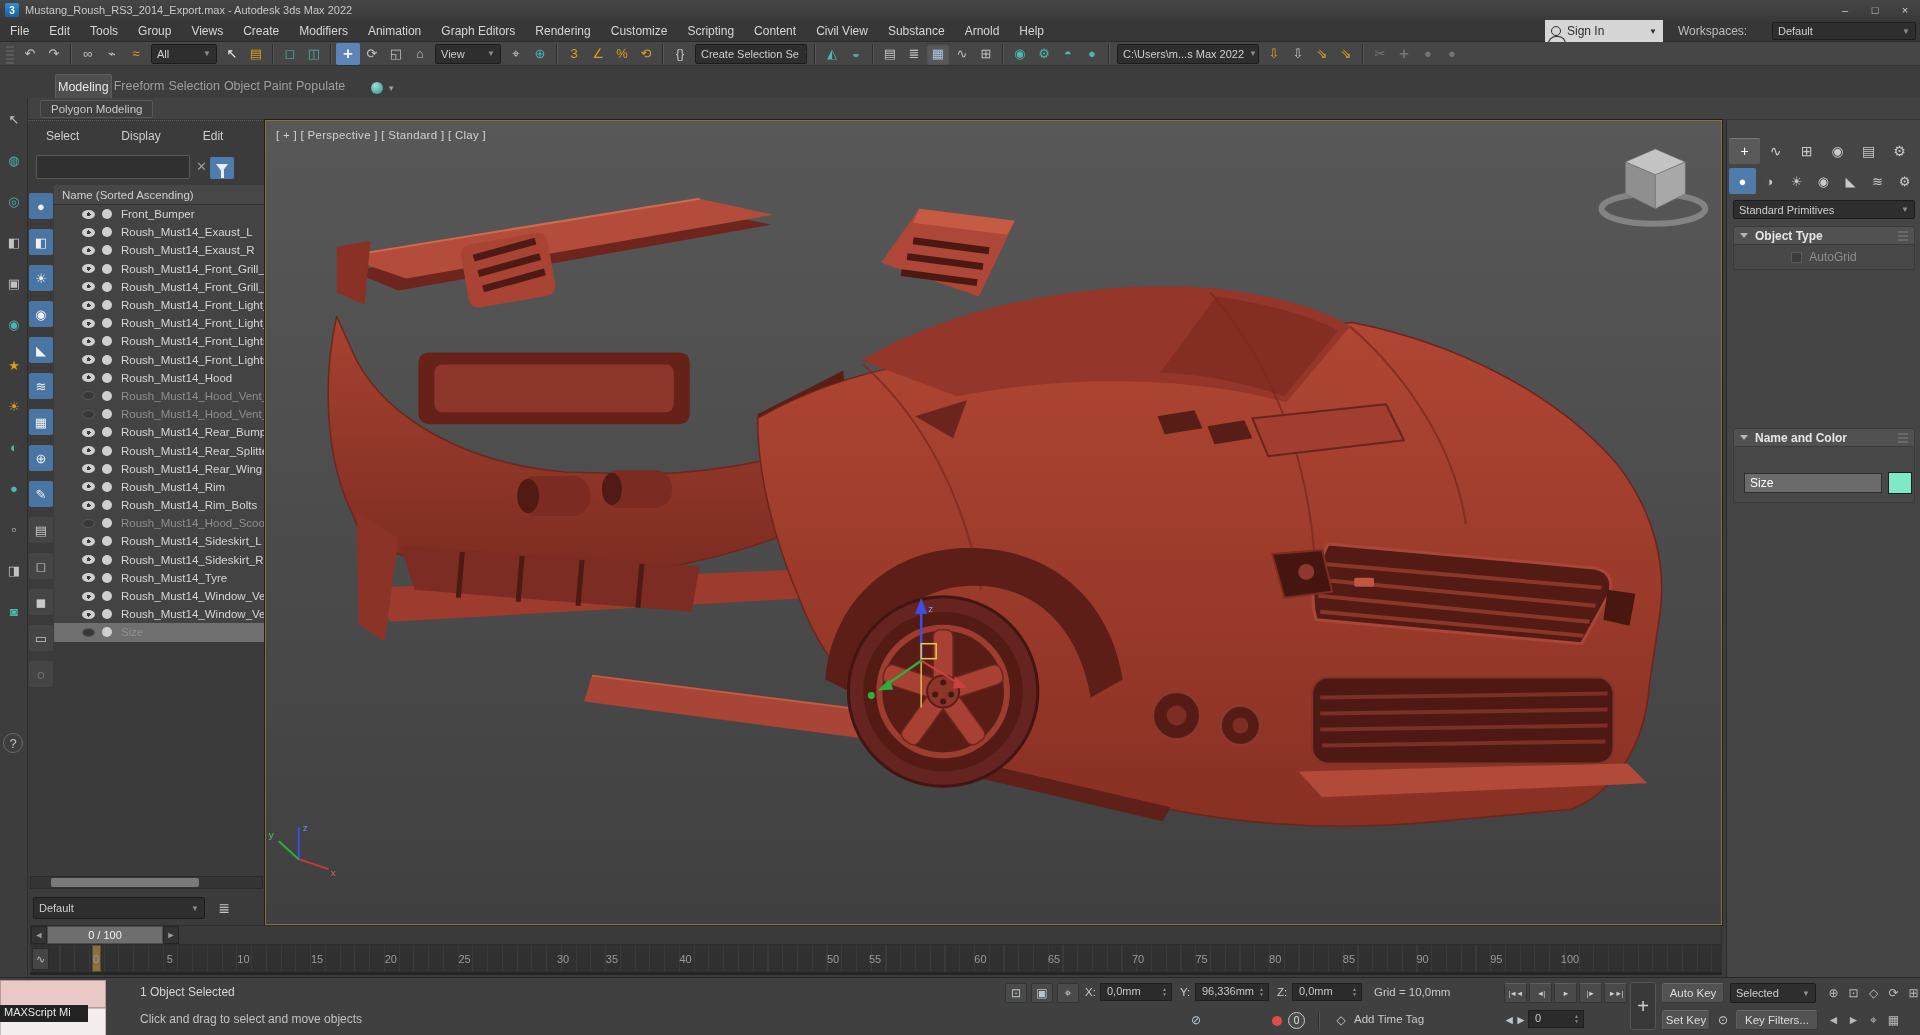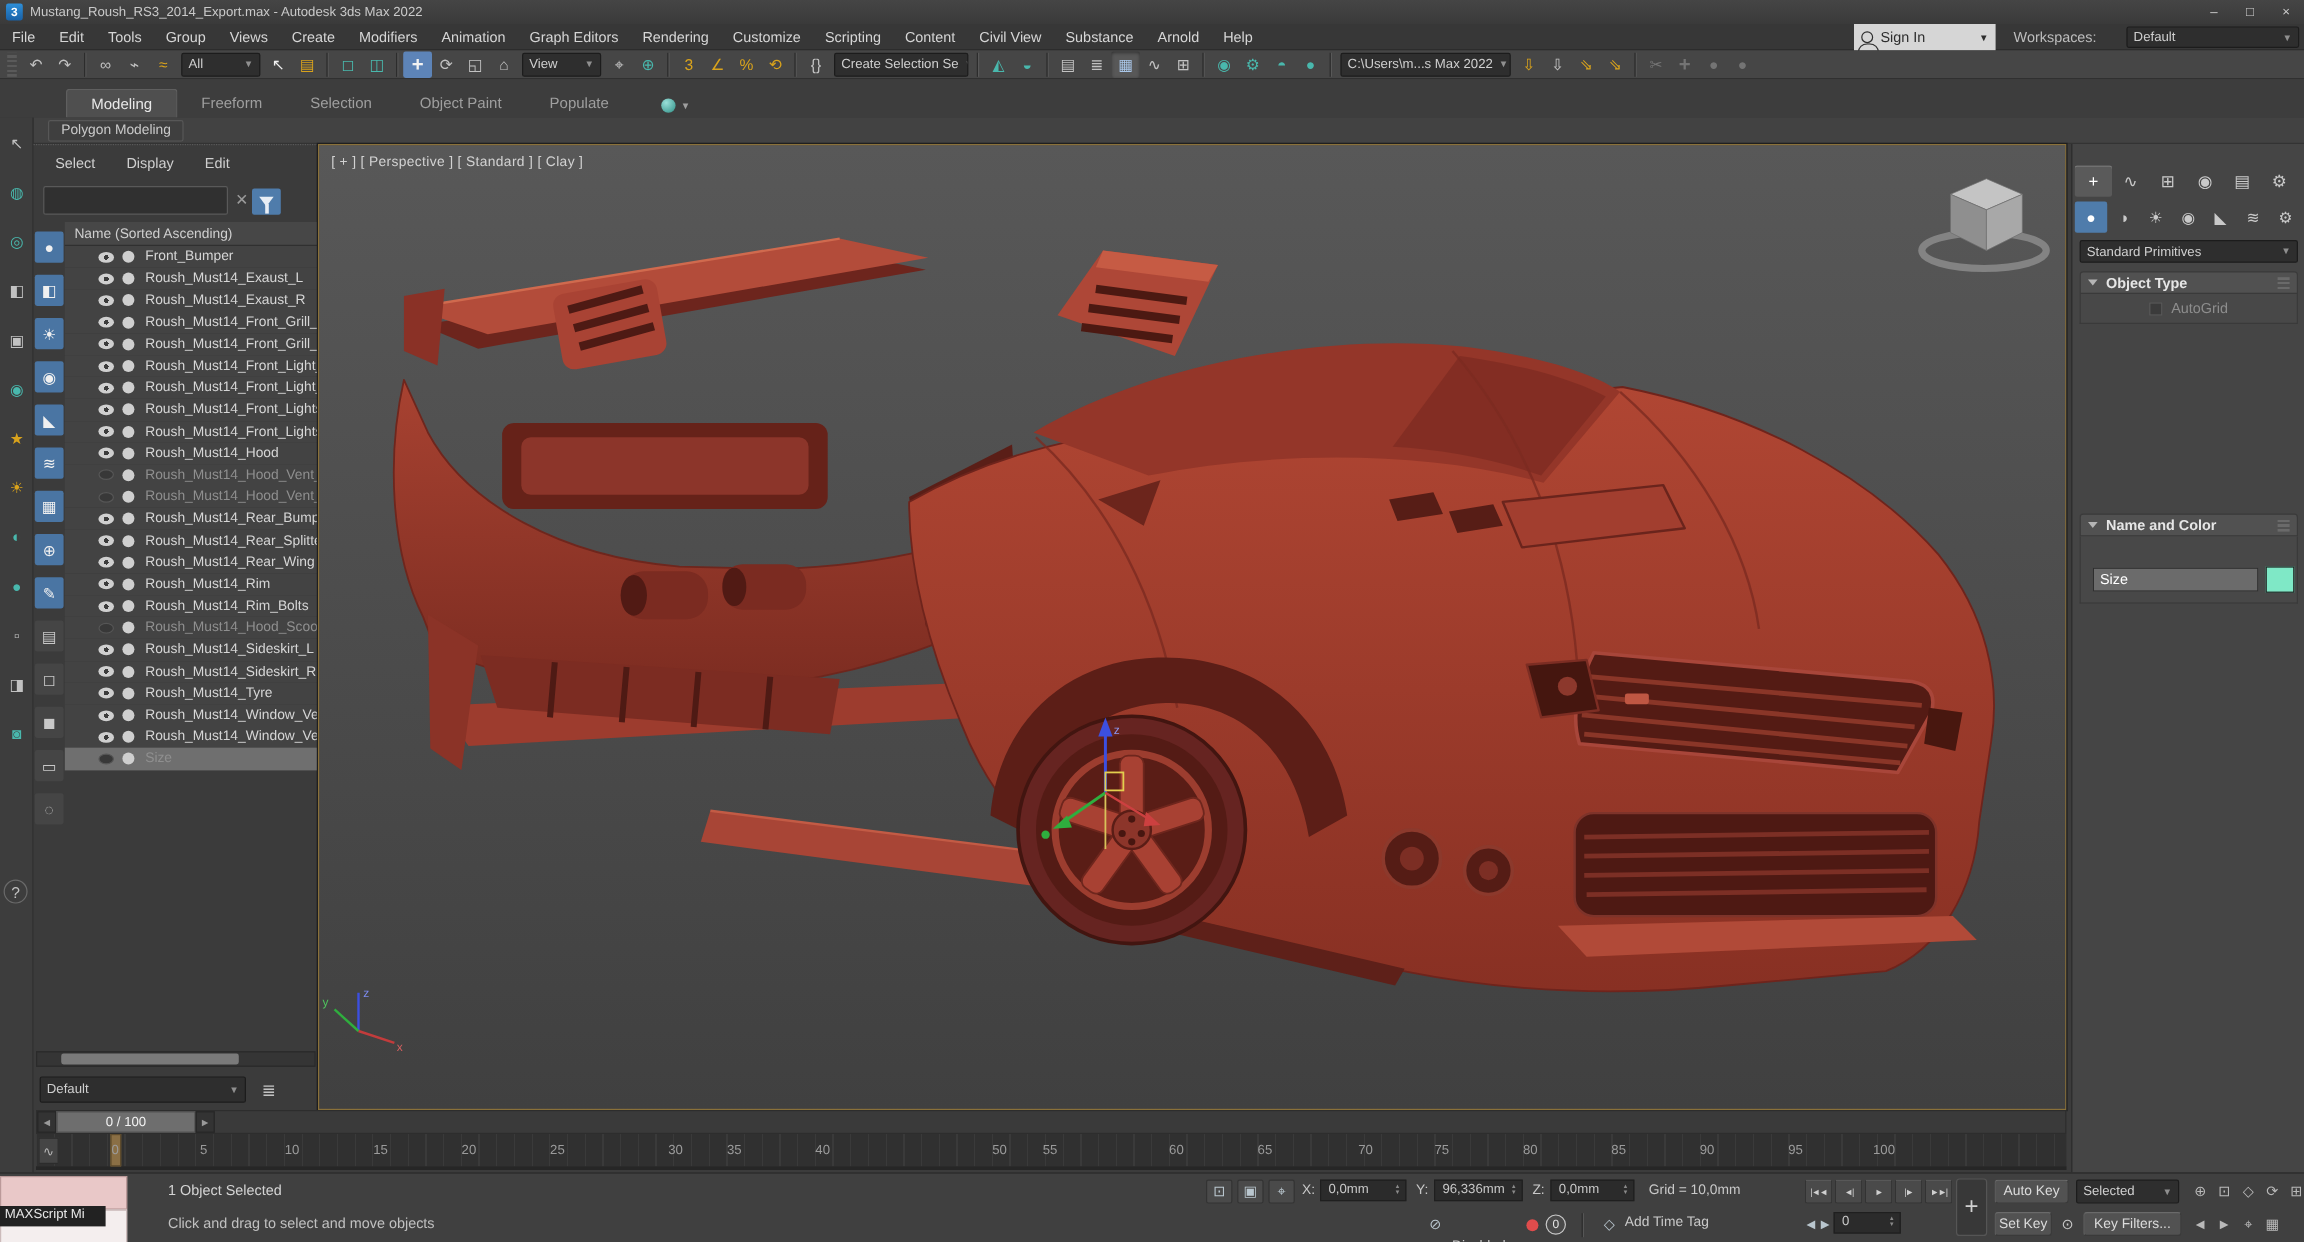--- a/index.html
+++ b/index.html
@@ -27,34 +27,34 @@
   #signin { left:1545px; top:0; width:118px; height:22px; background:#d6d6d6; color:#2d2d2d; display:flex; align-items:center; font-size:12px; padding:0 6px; }
   #signin .person { width:10px; height:10px; border:1.5px solid #2d2d2d; border-radius:50%; margin-right:6px; position:relative; }
   #signin .person:after { content:""; position:absolute; left:-4px; top:9px; width:16px; height:7px; border:1.5px solid #2d2d2d; border-bottom:none; border-radius:8px 8px 0 0; }
   #signin .ar { margin-left:auto; font-size:8px; }
   #workspaces-label { left:1678px; top:4px; font-size:12px; color:#bdbdbd; }
   #workspaces-dd { left:1772px; top:2px; width:144px; height:18px; }
 
   #toolbar { top:42px; left:0; width:1920px; height:24px; background:#464646; border-bottom:1px solid #303030; display:flex; align-items:center; padding-left:2px; }
 
   #ribbon { top:66px; left:0; width:1920px; height:32px; background:#3d3d3d; display:flex; align-items:flex-end; padding-left:55px; }
-  .rtab { height:24px; line-height:24px; padding:0 20px; font-size:12.5px; color:#9f9f9f; }
+  .rtab { height:24px; line-height:24px; padding:0 2px; font-size:12.5px; color:#9f9f9f; }
   .rtab.on { background:#4f4f4f; border:1px solid #5f5f5f; border-bottom:none; color:#e8e8e8; border-radius:3px 3px 0 0; }
   #ribbon-cfg { display:flex; align-items:center; margin:0 0 4px 24px; }
   #ribbon-cfg .dot { width:12px; height:12px; border-radius:50%; background:radial-gradient(circle at 35% 30%,#9adfd8,#2e8f86); margin-right:4px; }
   #ribbon-cfg .ar { font-size:8px; color:#9f9f9f; }
 
   #pmrow { top:98px; left:28px; width:1892px; height:22px; background:#424242; border-bottom:1px solid #333; }
   #pm-btn { position:absolute; left:12px; top:2px; height:18px; padding:0 10px; background:#3f3f3f; border:1px solid #575757; border-radius:2px; font-size:11.5px; color:#c9c9c9; line-height:16px; }
 
   #dock { top:98px; left:0; width:28px; height:882px; background:#3d3d3d; border-right:1px solid #2e2e2e; }
   .dock-ic { position:absolute; left:3px; width:22px; height:22px; display:flex; align-items:center; justify-content:center; font-size:13px; border-radius:2px; }
 
   #explorer { top:120px; left:28px; width:237px; height:805px; background:#3b3b3b; border-right:1px solid #262626; border-top:1px dotted #5a5a5a; }
-  #exp-menus { position:absolute; top:8px; left:18px; display:flex; gap:26px; font-size:12px; color:#cfcfcf; }
+  #exp-menus { position:absolute; top:8px; left:18px; display:flex; gap:42px; font-size:12px; color:#cfcfcf; }
   #exp-search { position:absolute; top:34px; left:8px; width:154px; height:24px; background:#303030; border:1px solid #595959; border-radius:2px; color:#ddd; font-size:11px; padding:0 4px; }
   #exp-clear { position:absolute; top:38px; left:168px; color:#9a9a9a; font-size:13px; }
   #exp-filter { position:absolute; top:36px; left:182px; width:24px; height:22px; background:#4f7cab; border-radius:2px; display:flex; align-items:center; justify-content:center; }
   #exp-filter .funnel { width:0; height:0; border-left:6px solid transparent; border-right:6px solid transparent; border-top:8px solid #e8eef5; position:relative; }
   #exp-filter .funnel:after { content:""; position:absolute; left:-1.5px; top:-2px; width:3px; height:8px; background:#e8eef5; }
   #strip { position:absolute; top:72px; left:0; width:26px; }
   .strip-ic { position:absolute; left:1px; width:24px; height:26px; display:flex; align-items:center; justify-content:center; font-size:13px; border-radius:2px; background:#454545; color:#c8c8c8; }
   .strip-ic.on { background:#4a75a3; color:#f0f0f0; }
   #exp-header { position:absolute; top:64px; left:26px; width:211px; height:20px; background:#474747; border-bottom:1px solid #303030; font-size:11.5px; color:#cfcfcf; line-height:20px; padding-left:8px; }
   #exp-rows { position:absolute; top:84px; left:26px; width:211px; }

